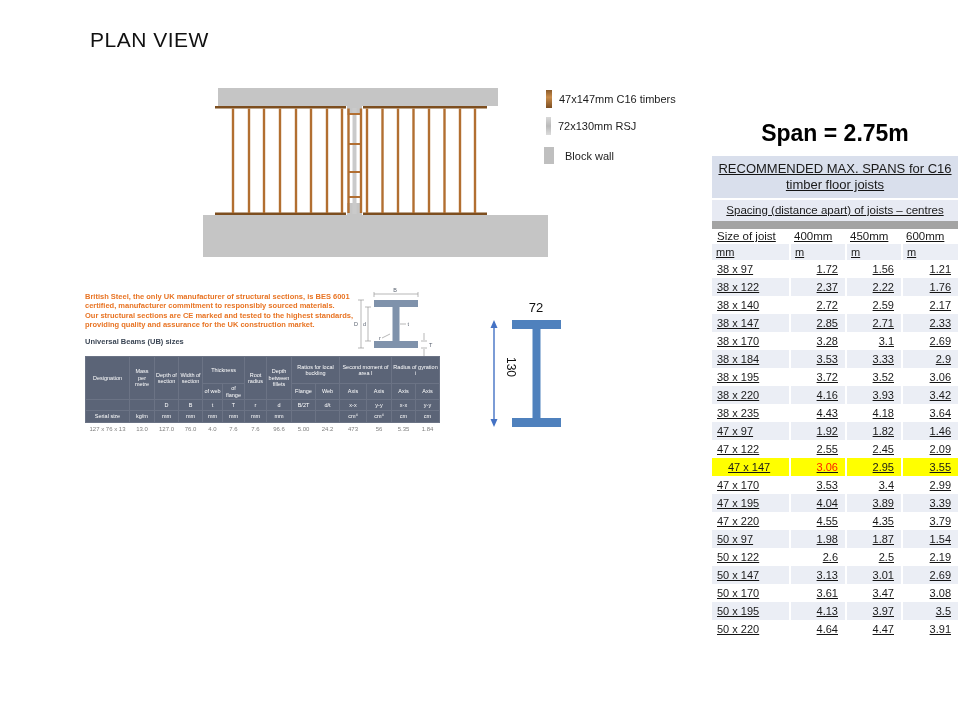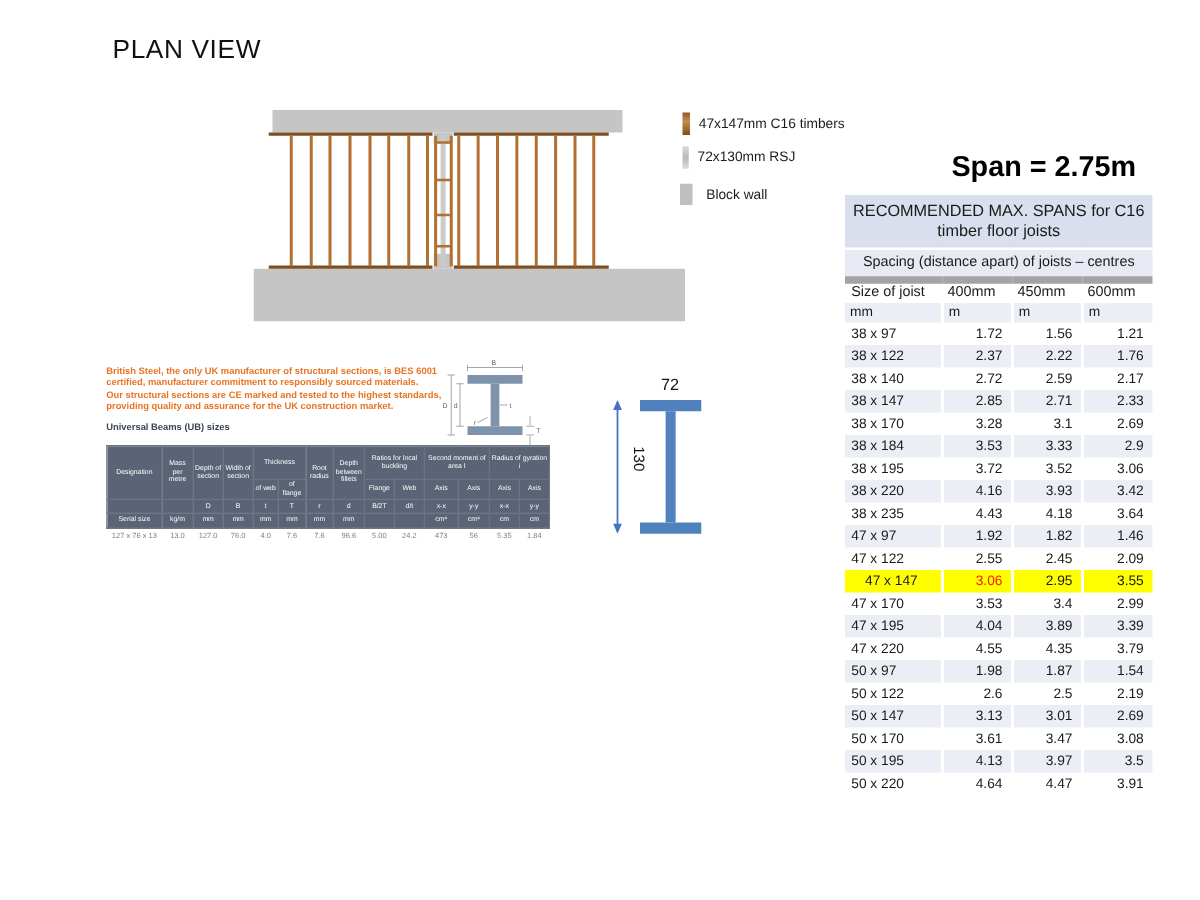--- a/index.html
+++ b/index.html
@@ -16,27 +16,27 @@
   .sw-rsj{width:5px;height:18px;background:linear-gradient(180deg,#d9d9d9,#b9b9b9 50%,#dcdcdc);}
   .sw-block{width:10px;height:17px;background:#bfbfbf;margin-left:-2px;margin-right:11px;}
   .legend-label{font-size:11px;color:#1c1c1c;}
   .legend-item.block-item{margin-top:12px;}
 
   
   .span-label{position:absolute;left:712px;top:120px;width:246px;text-align:center;
               font-size:23px;font-weight:600;color:#000;}
 
   
-  .spans-wrap{position:absolute;left:676px;top:156px;width:246px;}
+  .spans-wrap{position:absolute;left:712px;top:156px;width:246px;text-decoration:underline;}
   table.spans{border-collapse:collapse;width:246px;table-layout:fixed;font-size:11px;color:#1a1a1a;}
   table.spans td{padding:2.5px 6px 2.5px 4px;line-height:13px;overflow:hidden;}
   tr.t-title td{background:#d9dfec;text-align:center;font-size:13px;line-height:16px;
                 padding:5px 4px;border-bottom:2px solid #fff;}
   tr.t-sub td{background:#e7eaf3;text-align:center;font-size:11.5px;padding:4px 2px;
-              border-bottom:6px solid #a3a3a3;}
+              border-bottom:8px solid #a3a3a3;}
   tr.t-head td{background:#fff;font-size:11.5px;padding:1px 4px;}
   tr.t-units td{background:#ebeef5;padding:1.5px 4px;}
   table.spans td.num{text-align:right;border-left:2px solid #fff;padding-right:7px;}
   table.spans tbody tr.plain td{background:#fff;}
   table.spans tbody tr.alt td{background:#ebeef5;}
   table.spans tbody tr.hl td{background:#ffff00;padding-left:16px;}
   table.spans td.red{color:#ff1a00;}
   table.spans tbody td.size{padding-left:5px;}
 
   

